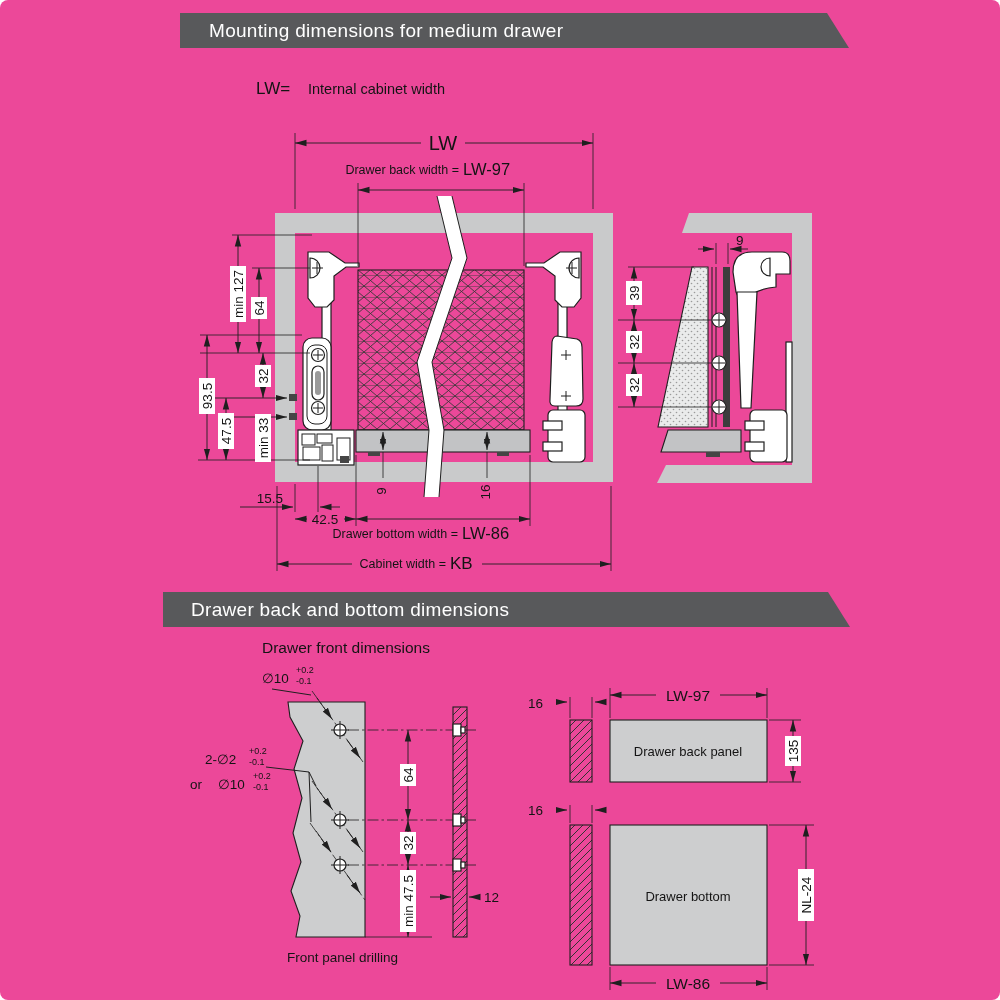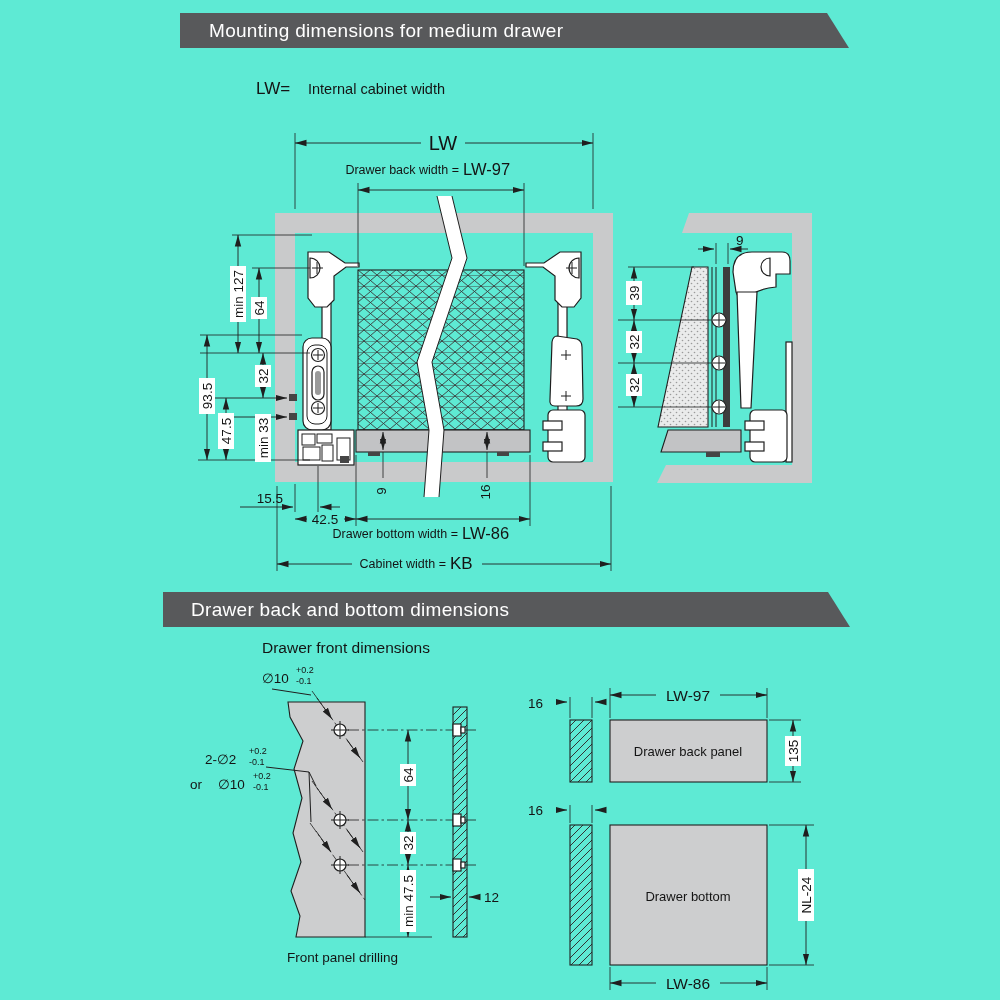--- a/index.html
+++ b/index.html
@@ -1,17 +1,17 @@
 <!DOCTYPE html>
 <html><head>
 <meta charset="utf-8">
 <style>
   html,body { margin:0; padding:0; background:#ffffff; }
-  #stage { position:relative; width:1000px; height:1000px; background:#5eead4;
-           font-family:"Liberation Sans", sans-serif; }
+  #stage { position:relative; width:1000px; height:1000px; background:#ec4899;
+           font-family:"Liberation Sans", sans-serif;border-radius:8px; }
   svg { display:block; font-family:"Liberation Sans", sans-serif; }
   text { fill:#141414; }
   .banner-poly { fill:#58595b; }
   .banner-text { font-size:19px; fill:#ffffff; letter-spacing:0.3px; }
   .lnt  { stroke:#1f1f1f; stroke-width:1; fill:none; }
   .lnf  { fill:#ffffff; stroke:#1f1f1f; stroke-width:1.2; }
   .dimln{ stroke:#1f1f1f; stroke-width:0.9; fill:none; }
   .ext  { stroke:#1f1f1f; stroke-width:0.8; fill:none; }
   .dd   { stroke:#1f1f1f; stroke-width:0.8; fill:none; stroke-dasharray:11 3 2.5 3; }
   .gray { fill:#c9cacb; }

